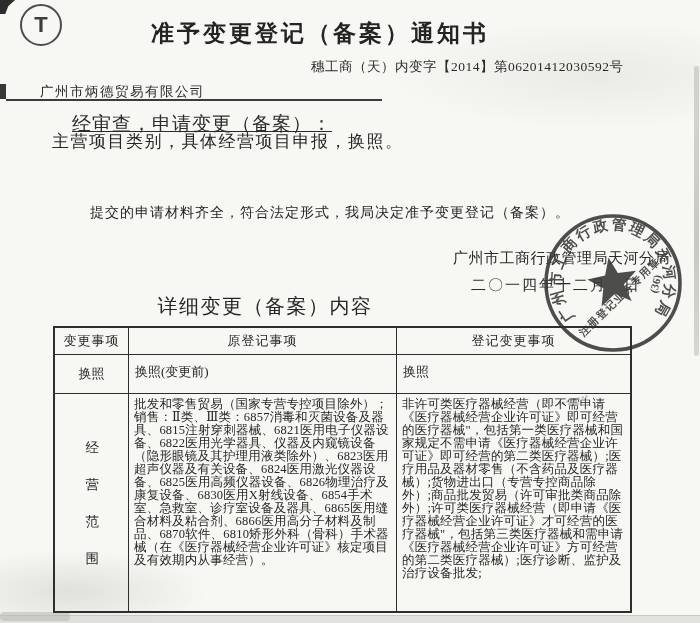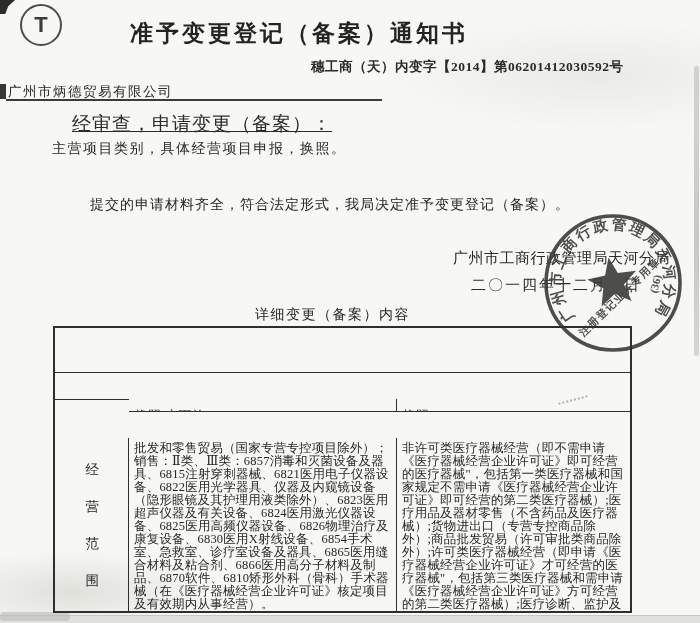--- a/index.html
+++ b/index.html
@@ -21,81 +21,80 @@
   
   .logo-circle{
     position:absolute;left:20px;top:4px;width:38px;height:38px;
     border:2.5px solid #4c4c4c;border-radius:50%;
     display:flex;align-items:center;justify-content:center;
     font-size:22px;font-weight:700;color:#3d3d3d;
     font-family:"Liberation Sans","DejaVu Sans",sans-serif;
   }
   .doc-title{
     position:absolute;top:18px;left:130px;width:380px;
-    font-size:23px;font-weight:700;
+    text-align:center;font-size:23px;font-weight:700;
     letter-spacing:3px;color:#242424;
   }
   .doc-number{
     position:absolute;top:58px;left:311px;
-    font-size:13.5px;font-weight:700;letter-spacing:.5px;color:#2a2a2a;
+    font-size:13.5px;font-weight:400;letter-spacing:.5px;color:#2a2a2a;
   }
   .company-name{
-    position:absolute;top:83px;left:8px;
+    position:absolute;top:83px;left:40px;
     font-size:13.5px;letter-spacing:1.5px;color:#2b2b2b;text-align:center;
   }
   .company-underline{
     position:absolute;top:99px;left:6px;width:376px;height:2px;
     background:#3c3c3c;
   }
   .review-line{
     position:absolute;top:111px;left:72px;
     font-size:19px;letter-spacing:1px;color:#2b2b2b;text-decoration:underline;
   }
   .change-summary{
-    position:absolute;top:140px;left:52px;
-    font-size:14px;letter-spacing:1.5px;color:#262626;
+    position:absolute;top:130px;left:52px;
+    font-size:17px;letter-spacing:1.5px;color:#262626;
   }
   .approval-line{
-    position:absolute;top:196px;left:90px;
+    position:absolute;top:204px;left:90px;
     font-size:14px;letter-spacing:1px;color:#262626;
   }
   .authority-line{
     position:absolute;top:249px;left:453px;
     font-size:15px;letter-spacing:.5px;color:#2b2b2b;
   }
   .date-line{
     position:absolute;top:276px;left:471px;
     font-size:15px;letter-spacing:2px;color:#2b2b2b;
   }
   
   .seal{
     position:absolute;left:537px;top:207px;width:152px;height:152px;
     opacity:.9;
   }
   
   .table-caption{
-    position:absolute;top:306px;left:120px;width:290px;
-    text-align:right;font-size:14px;letter-spacing:1.5px;color:#262626;
+    position:absolute;top:293px;left:120px;width:290px;
+    text-align:center;font-size:20px;letter-spacing:1.5px;color:#262626;
   }
   .change-table{
     position:absolute;left:53px;top:326px;width:579px;height:287px;
     border:2px solid #2e2e2e;
     display:grid;
     grid-template-columns:74px 268px 1fr;
     grid-template-rows:27px 39px 1fr;
     background:transparent;
     box-sizing:border-box;
   }
   .cell{
     border-right:1.5px solid #2e2e2e;
     border-bottom:1.5px solid #2e2e2e;
     box-sizing:border-box;
     font-size:13px;color:#262626;
     overflow:hidden;
-    margin-top:44px;
   }
   .cell.last-col{border-right:none;}
   .cell.last-row{border-bottom:none;}
   .cell.center{display:flex;align-items:center;justify-content:center;}
   .cell.pad{padding:8px 6px 4px 6px;}
   .cell.longtext{
     padding:4px 5px;
     font-size:12.5px;line-height:13px;
     letter-spacing:.2px;
     text-align:left;

